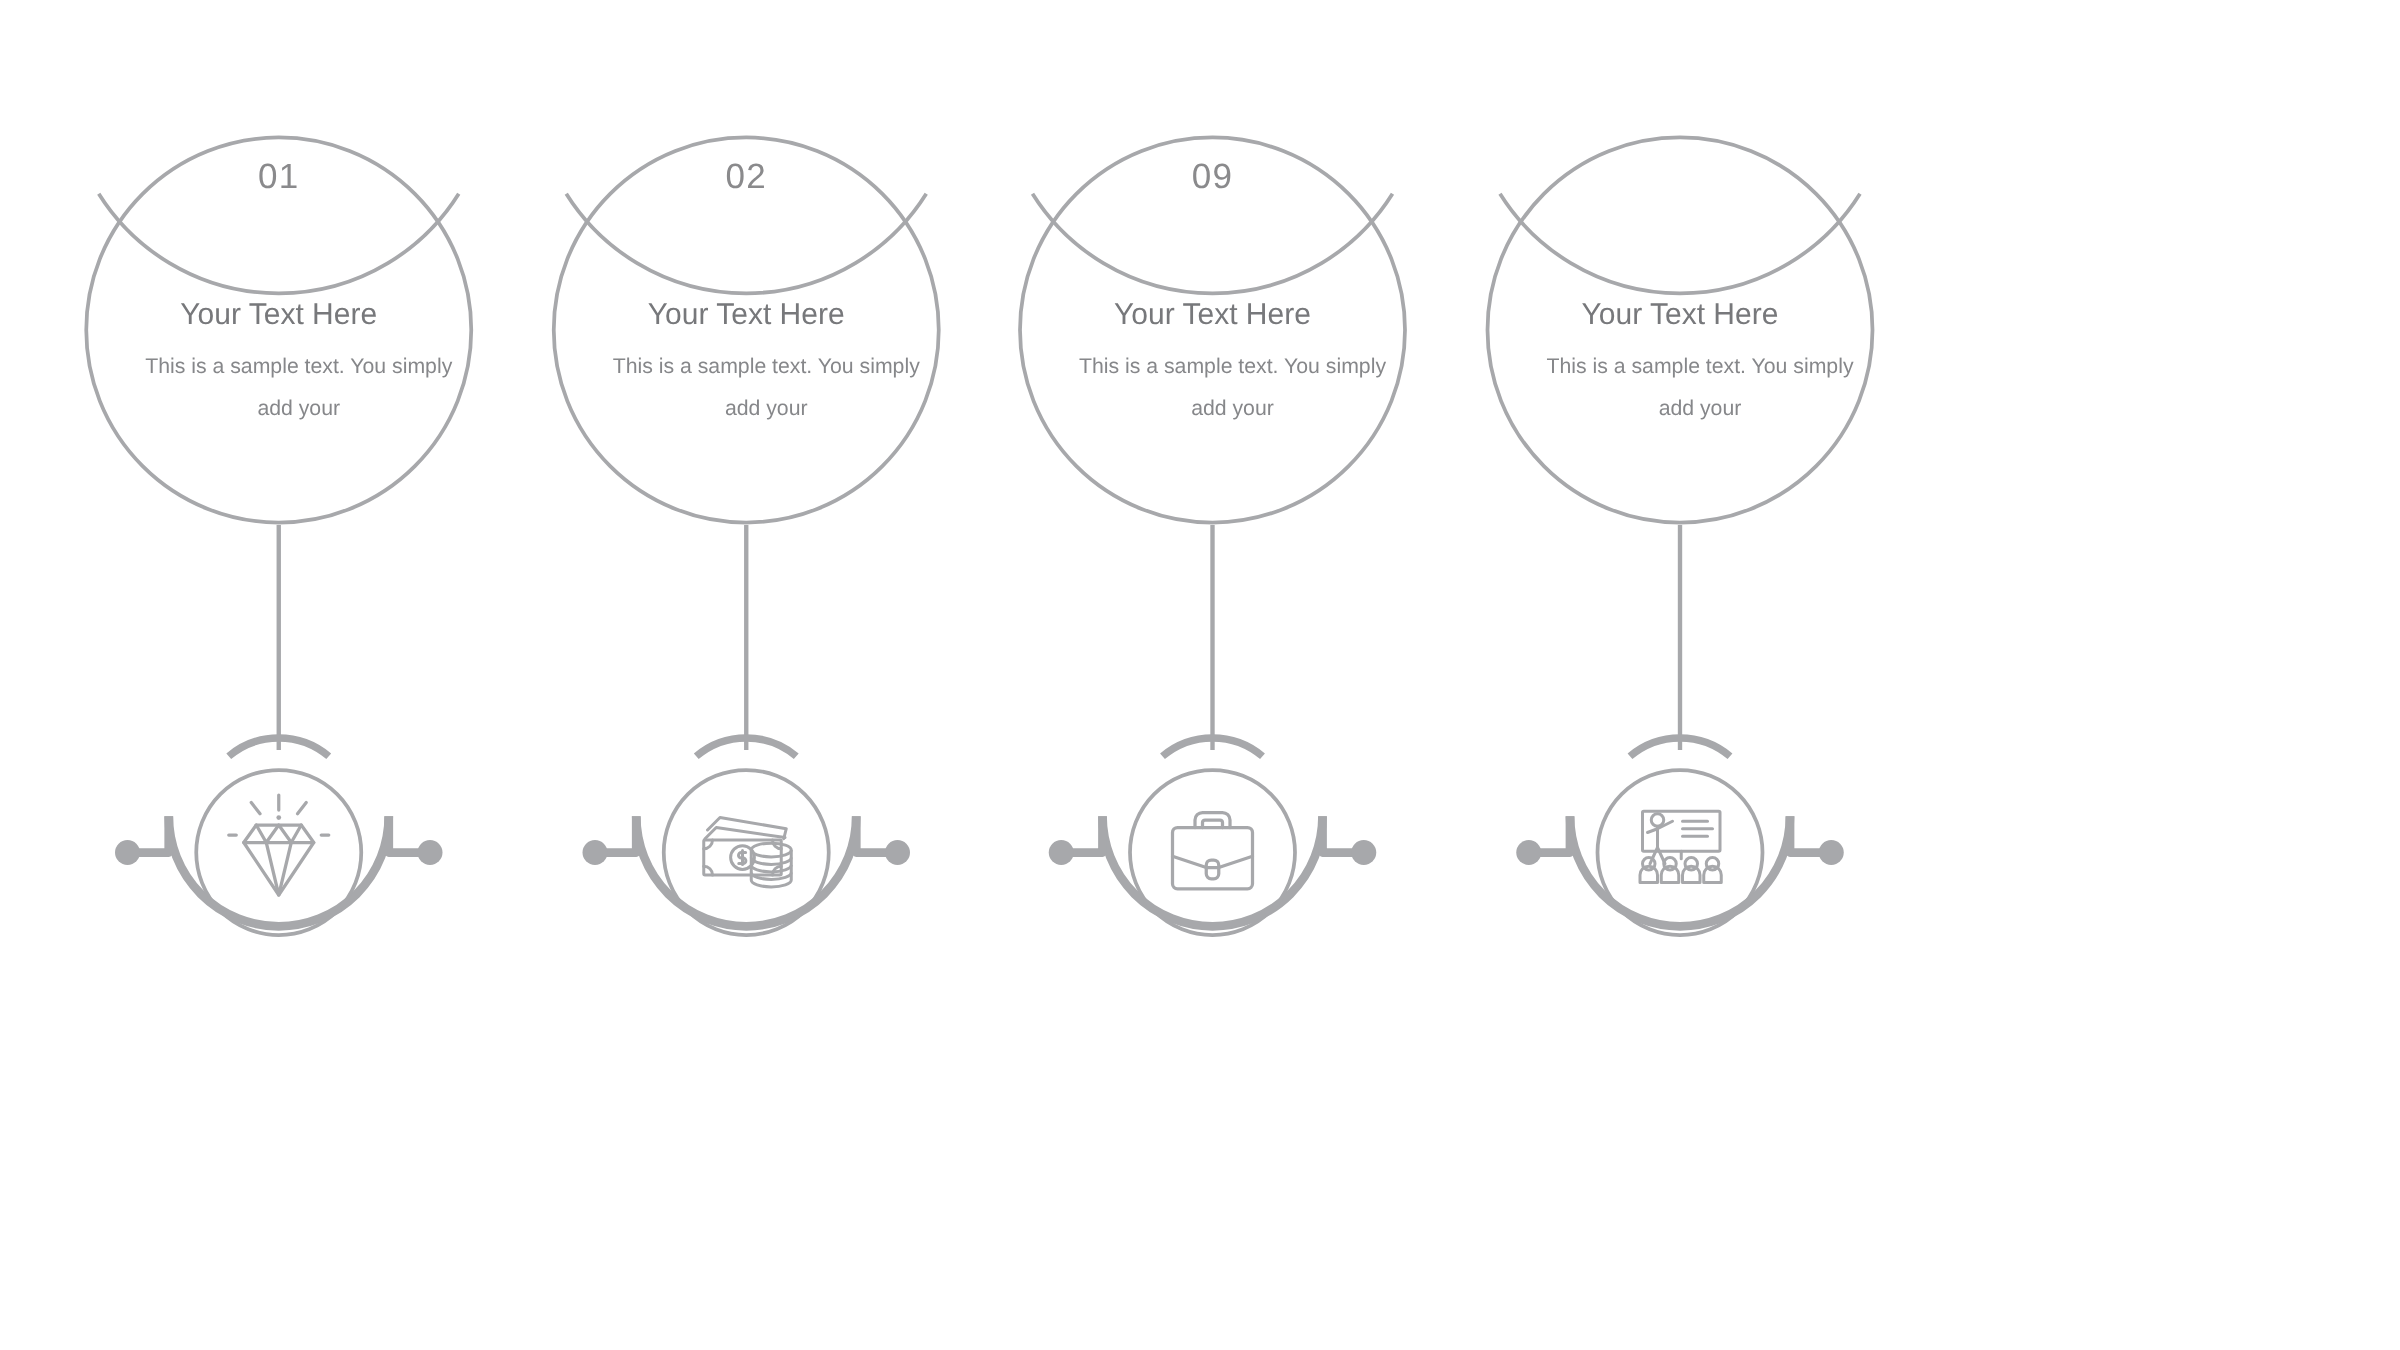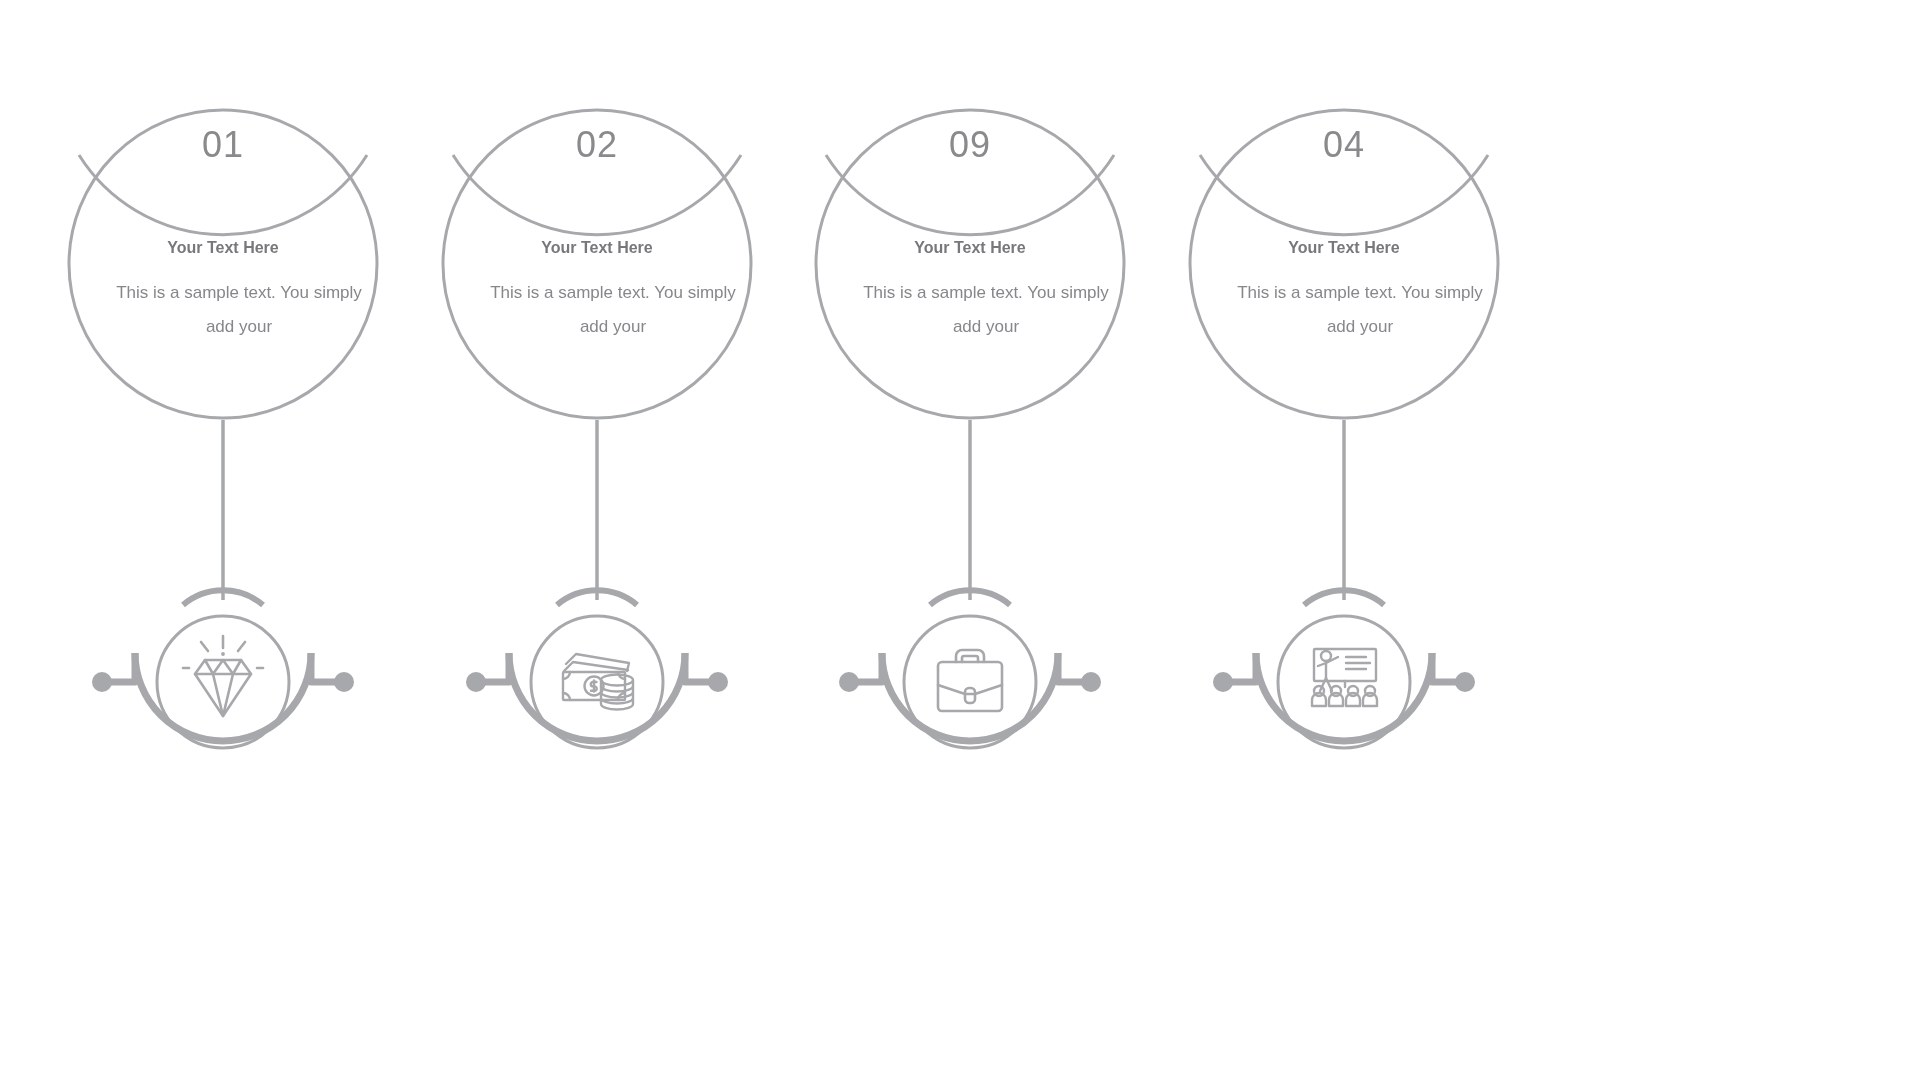--- a/index.html
+++ b/index.html
@@ -30,33 +30,33 @@
     position: absolute;
     top: 0;
     width: 420px;
     height: 1080px;
   }
   .num {
     position: absolute;
     width: 420px;
     text-align: center;
     top: 127px;
-    font-size: 36px;
+    font-size: 28px;
     font-weight: 400;
     color: #8a8a8c;
     letter-spacing: 1px;
     line-height: 1;
   }
   .headline {
     position: absolute;
     width: 420px;
     text-align: center;
     top: 238px;
-    font-size: 16px;
-    font-weight: bold;
+    font-size: 24px;
+    font-weight: normal;
     color: #77787b;
     line-height: 1.2;
   }
   .body-text {
     position: absolute;
     width: 260px;
     left: 96px;
     text-align: center;
     top: 276px;
     font-size: 17px;
@@ -199,18 +199,17 @@
     <div class="body-text">This is a sample text. You simply add your</div>
   </div>
 
   <div class="item" style="left:760px;">
     <div class="num">09</div>
     <div class="headline">Your Text Here</div>
     <div class="body-text">This is a sample text. You simply add your</div>
   </div>
 
   <div class="item" style="left:1134px;">
-    <div class="num">04</div>
     <div class="headline">Your Text Here</div>
     <div class="body-text">This is a sample text. You simply add your</div>
   </div>
 
 </div>
 
 </body></html>

